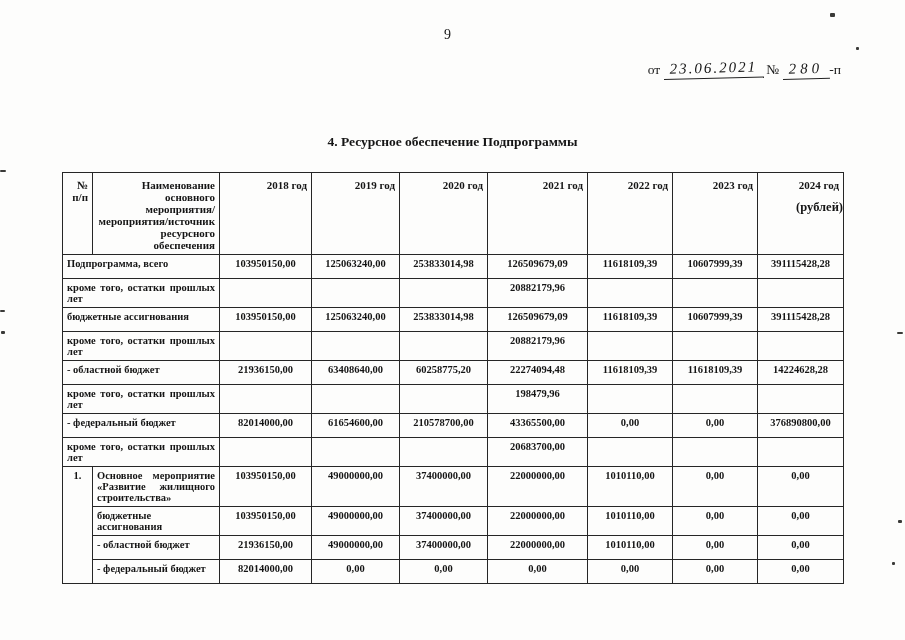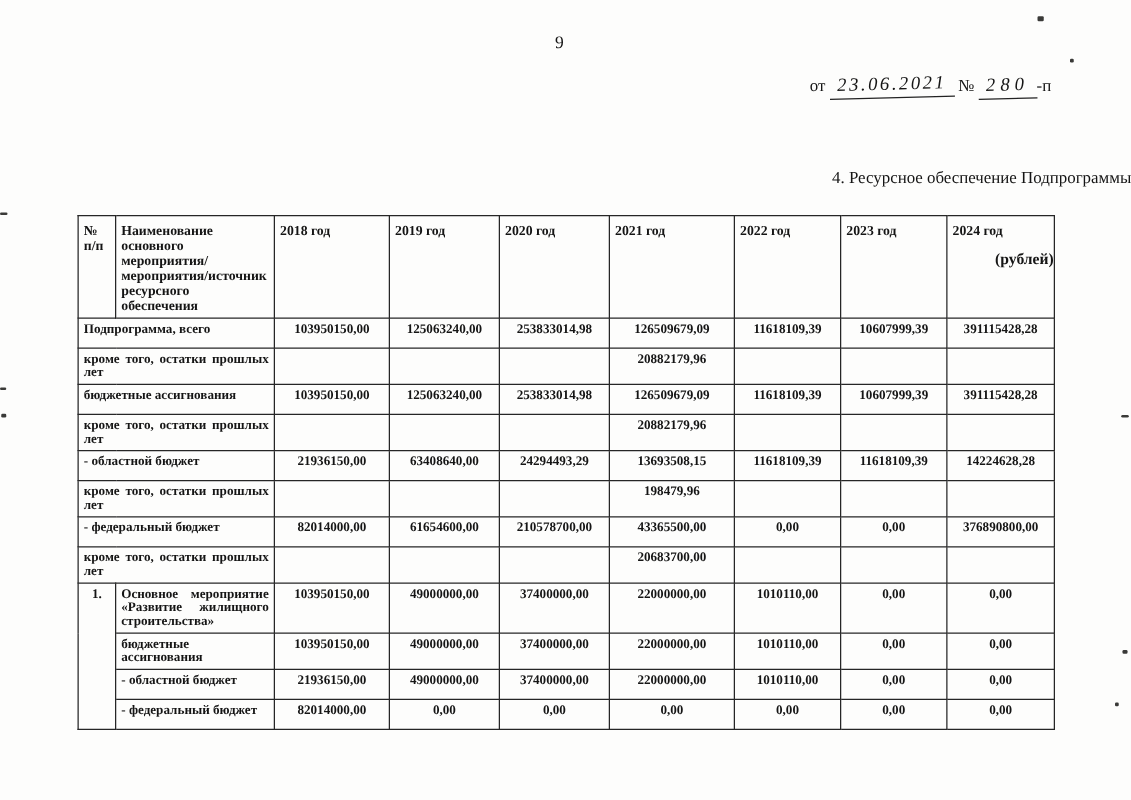--- a/index.html
+++ b/index.html
@@ -36,23 +36,23 @@
     letter-spacing: 2px;
     padding: 0 6px 0 6px;
     border-bottom: 1px solid #222;
     transform: rotate(-1.5deg);
     transform-origin: left bottom;
   }
   .hw-number { letter-spacing: 4px; }
   .section-title {
     position: absolute;
     top: 134px; left: 0; right: 0;
-    text-align: right;
+    text-align: center;
     font-size: 13.5px;
-    font-weight: normal;
+    font-weight: bold;
   }
   .units-label {
     position: absolute;
     top: 156px; right: 62px;
     font-size: 12.5px;
     font-weight: bold;
     margin-top: 44px;
   }
   table.res-table {
     position: absolute;
@@ -64,21 +64,21 @@
     font-weight: bold;
   }
   .res-table th, .res-table td {
     border: 1px solid #262626;
     padding: 3px 4px;
     vertical-align: top;
     overflow: hidden;
   }
   .res-table th {
     height: 60px;
-    text-align: left;
+    text-align: right;
     font-size: 11px;
     padding-top: 6px;
     font-weight: bold;
   }
   .res-table td { height: 24px; }
   .num-cell  { text-align: center; }
   .name-cell { text-align: left; text-align: justify; }
   .val-cell  { text-align: center; }
   .artifact {
     position: absolute;
@@ -169,22 +169,22 @@
           <td class="val-cell"></td>
           <td class="val-cell">20882179,96</td>
           <td class="val-cell"></td>
           <td class="val-cell"></td>
           <td class="val-cell"></td>
         </tr>
         <tr>
           <td class="name-cell" colspan="2">- областной бюджет</td>
           <td class="val-cell">21936150,00</td>
           <td class="val-cell">63408640,00</td>
-          <td class="val-cell">24294493,29</td>
-          <td class="val-cell">13693508,15</td>
+          <td class="val-cell">60258775,20</td>
+          <td class="val-cell">22274094,48</td>
           <td class="val-cell">11618109,39</td>
           <td class="val-cell">11618109,39</td>
           <td class="val-cell">14224628,28</td>
         </tr>
         <tr>
           <td class="name-cell" colspan="2">кроме того, остатки прошлых лет</td>
           <td class="val-cell"></td>
           <td class="val-cell"></td>
           <td class="val-cell"></td>
           <td class="val-cell">198479,96</td>

